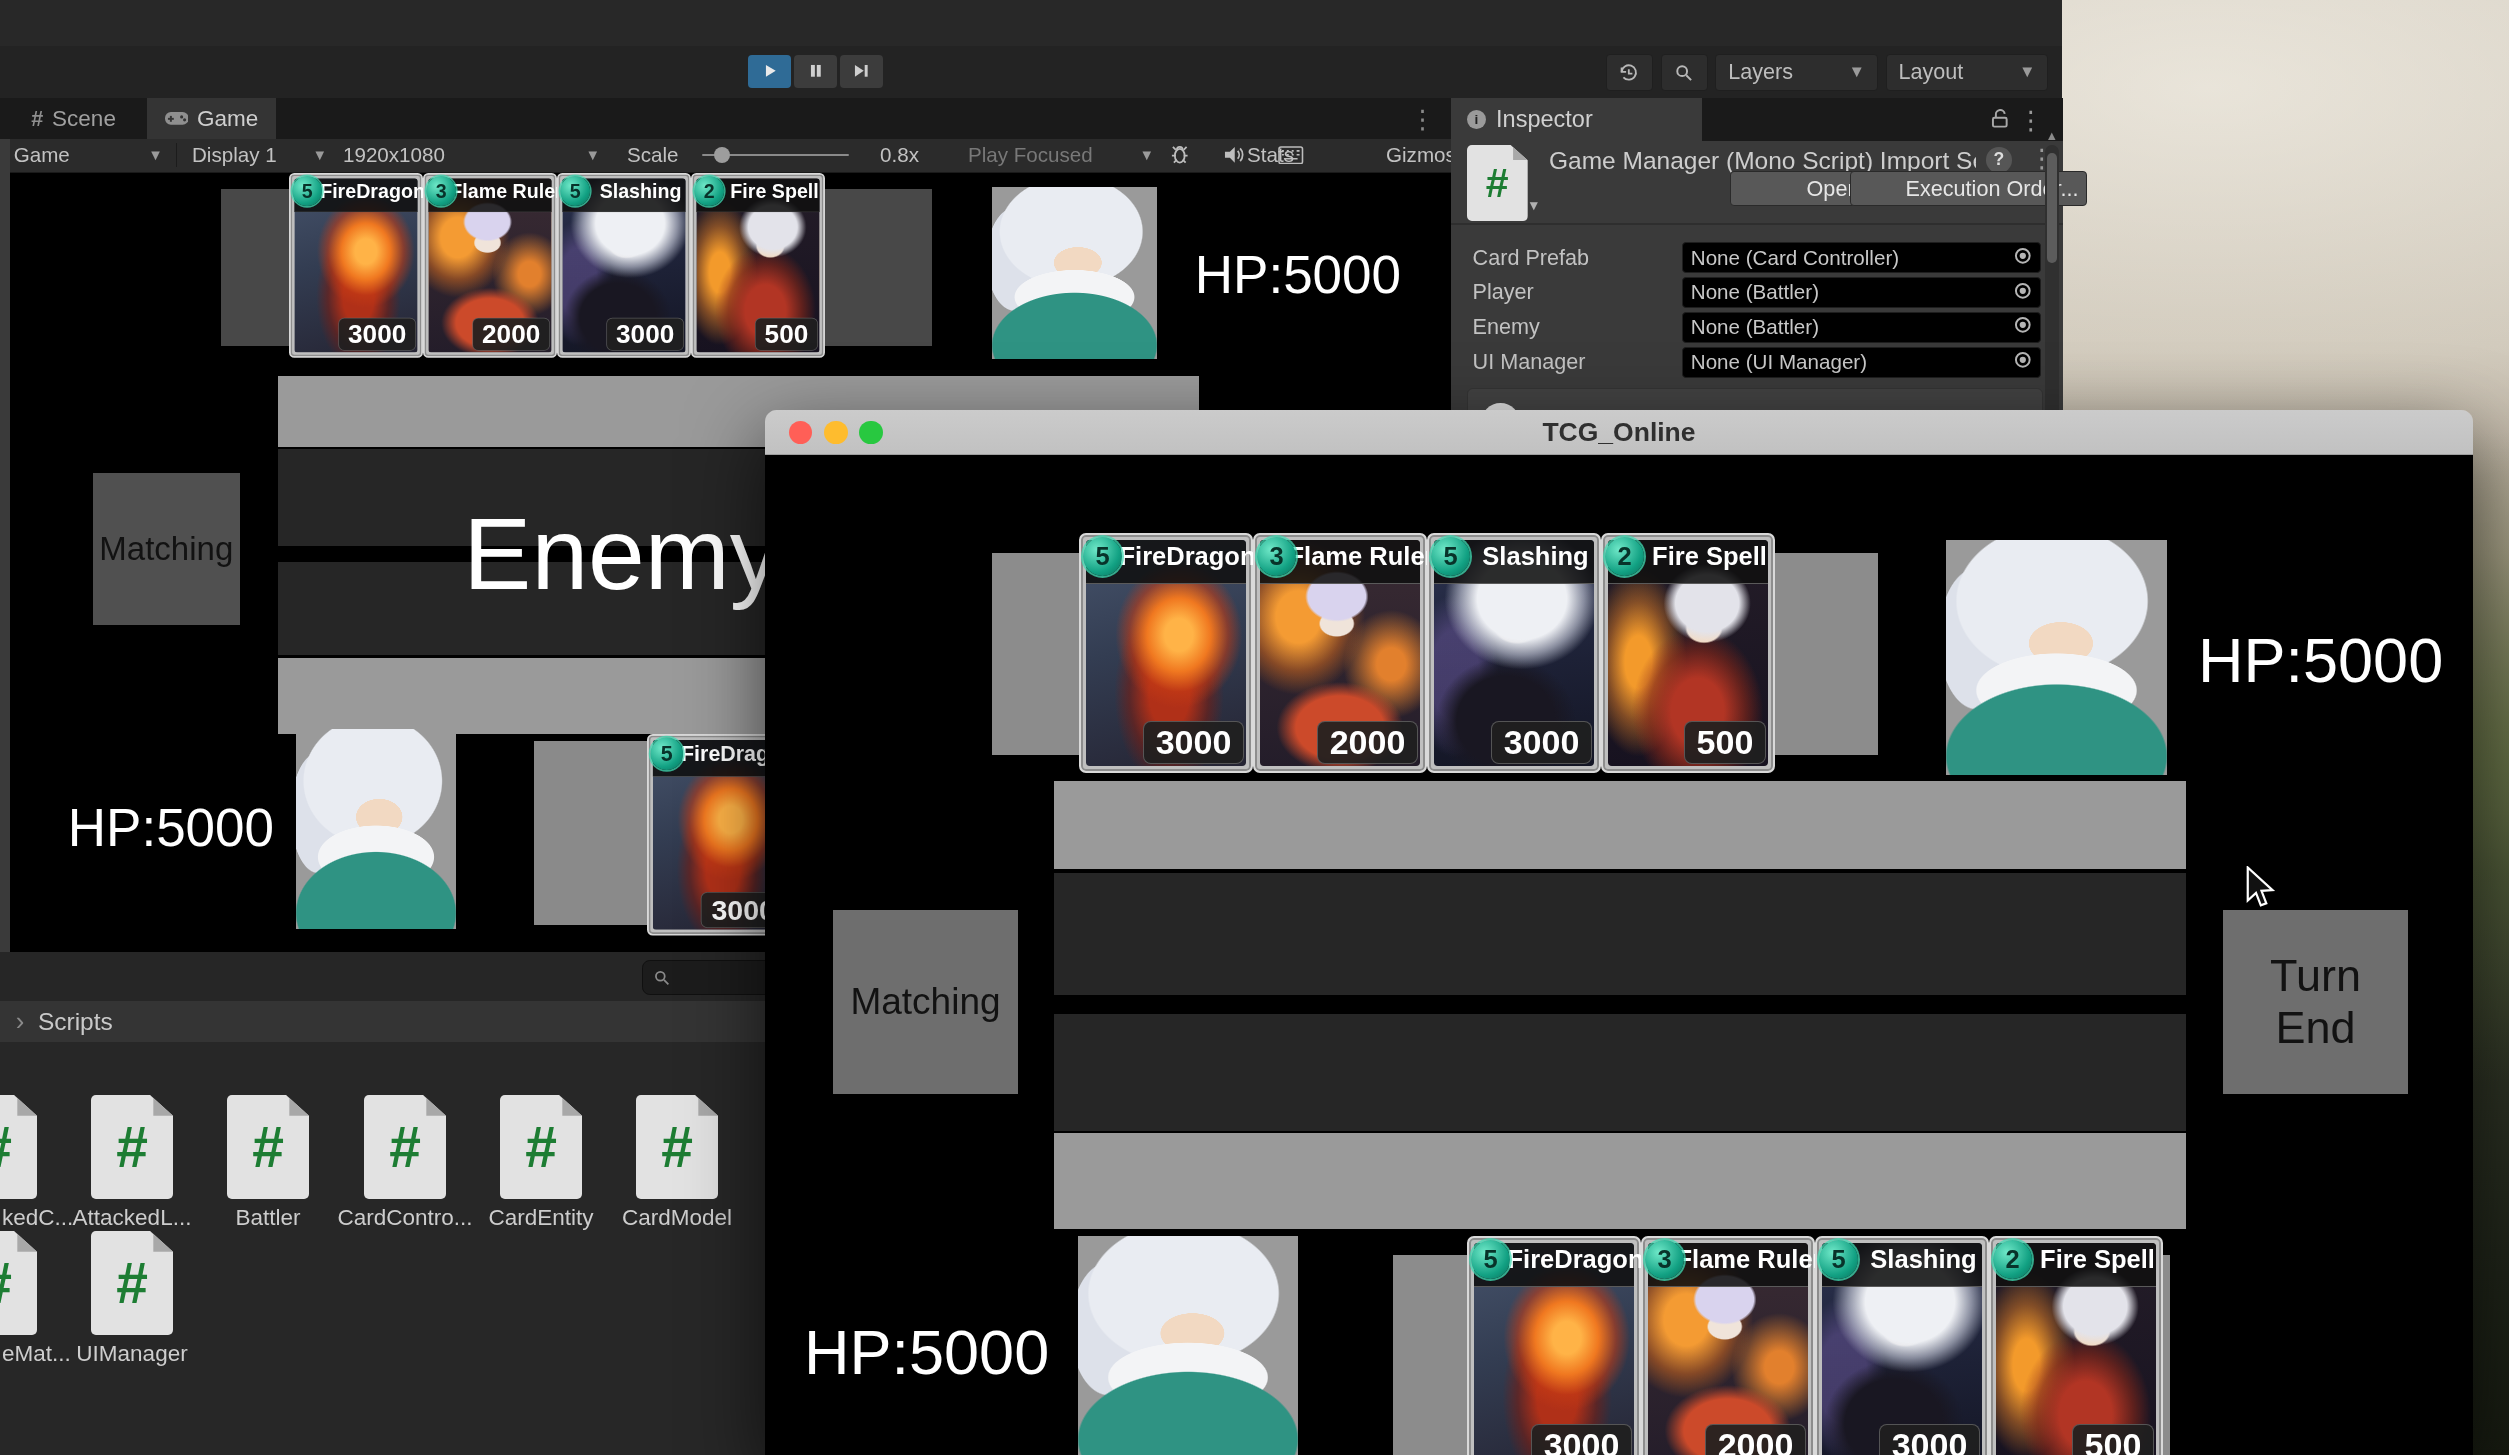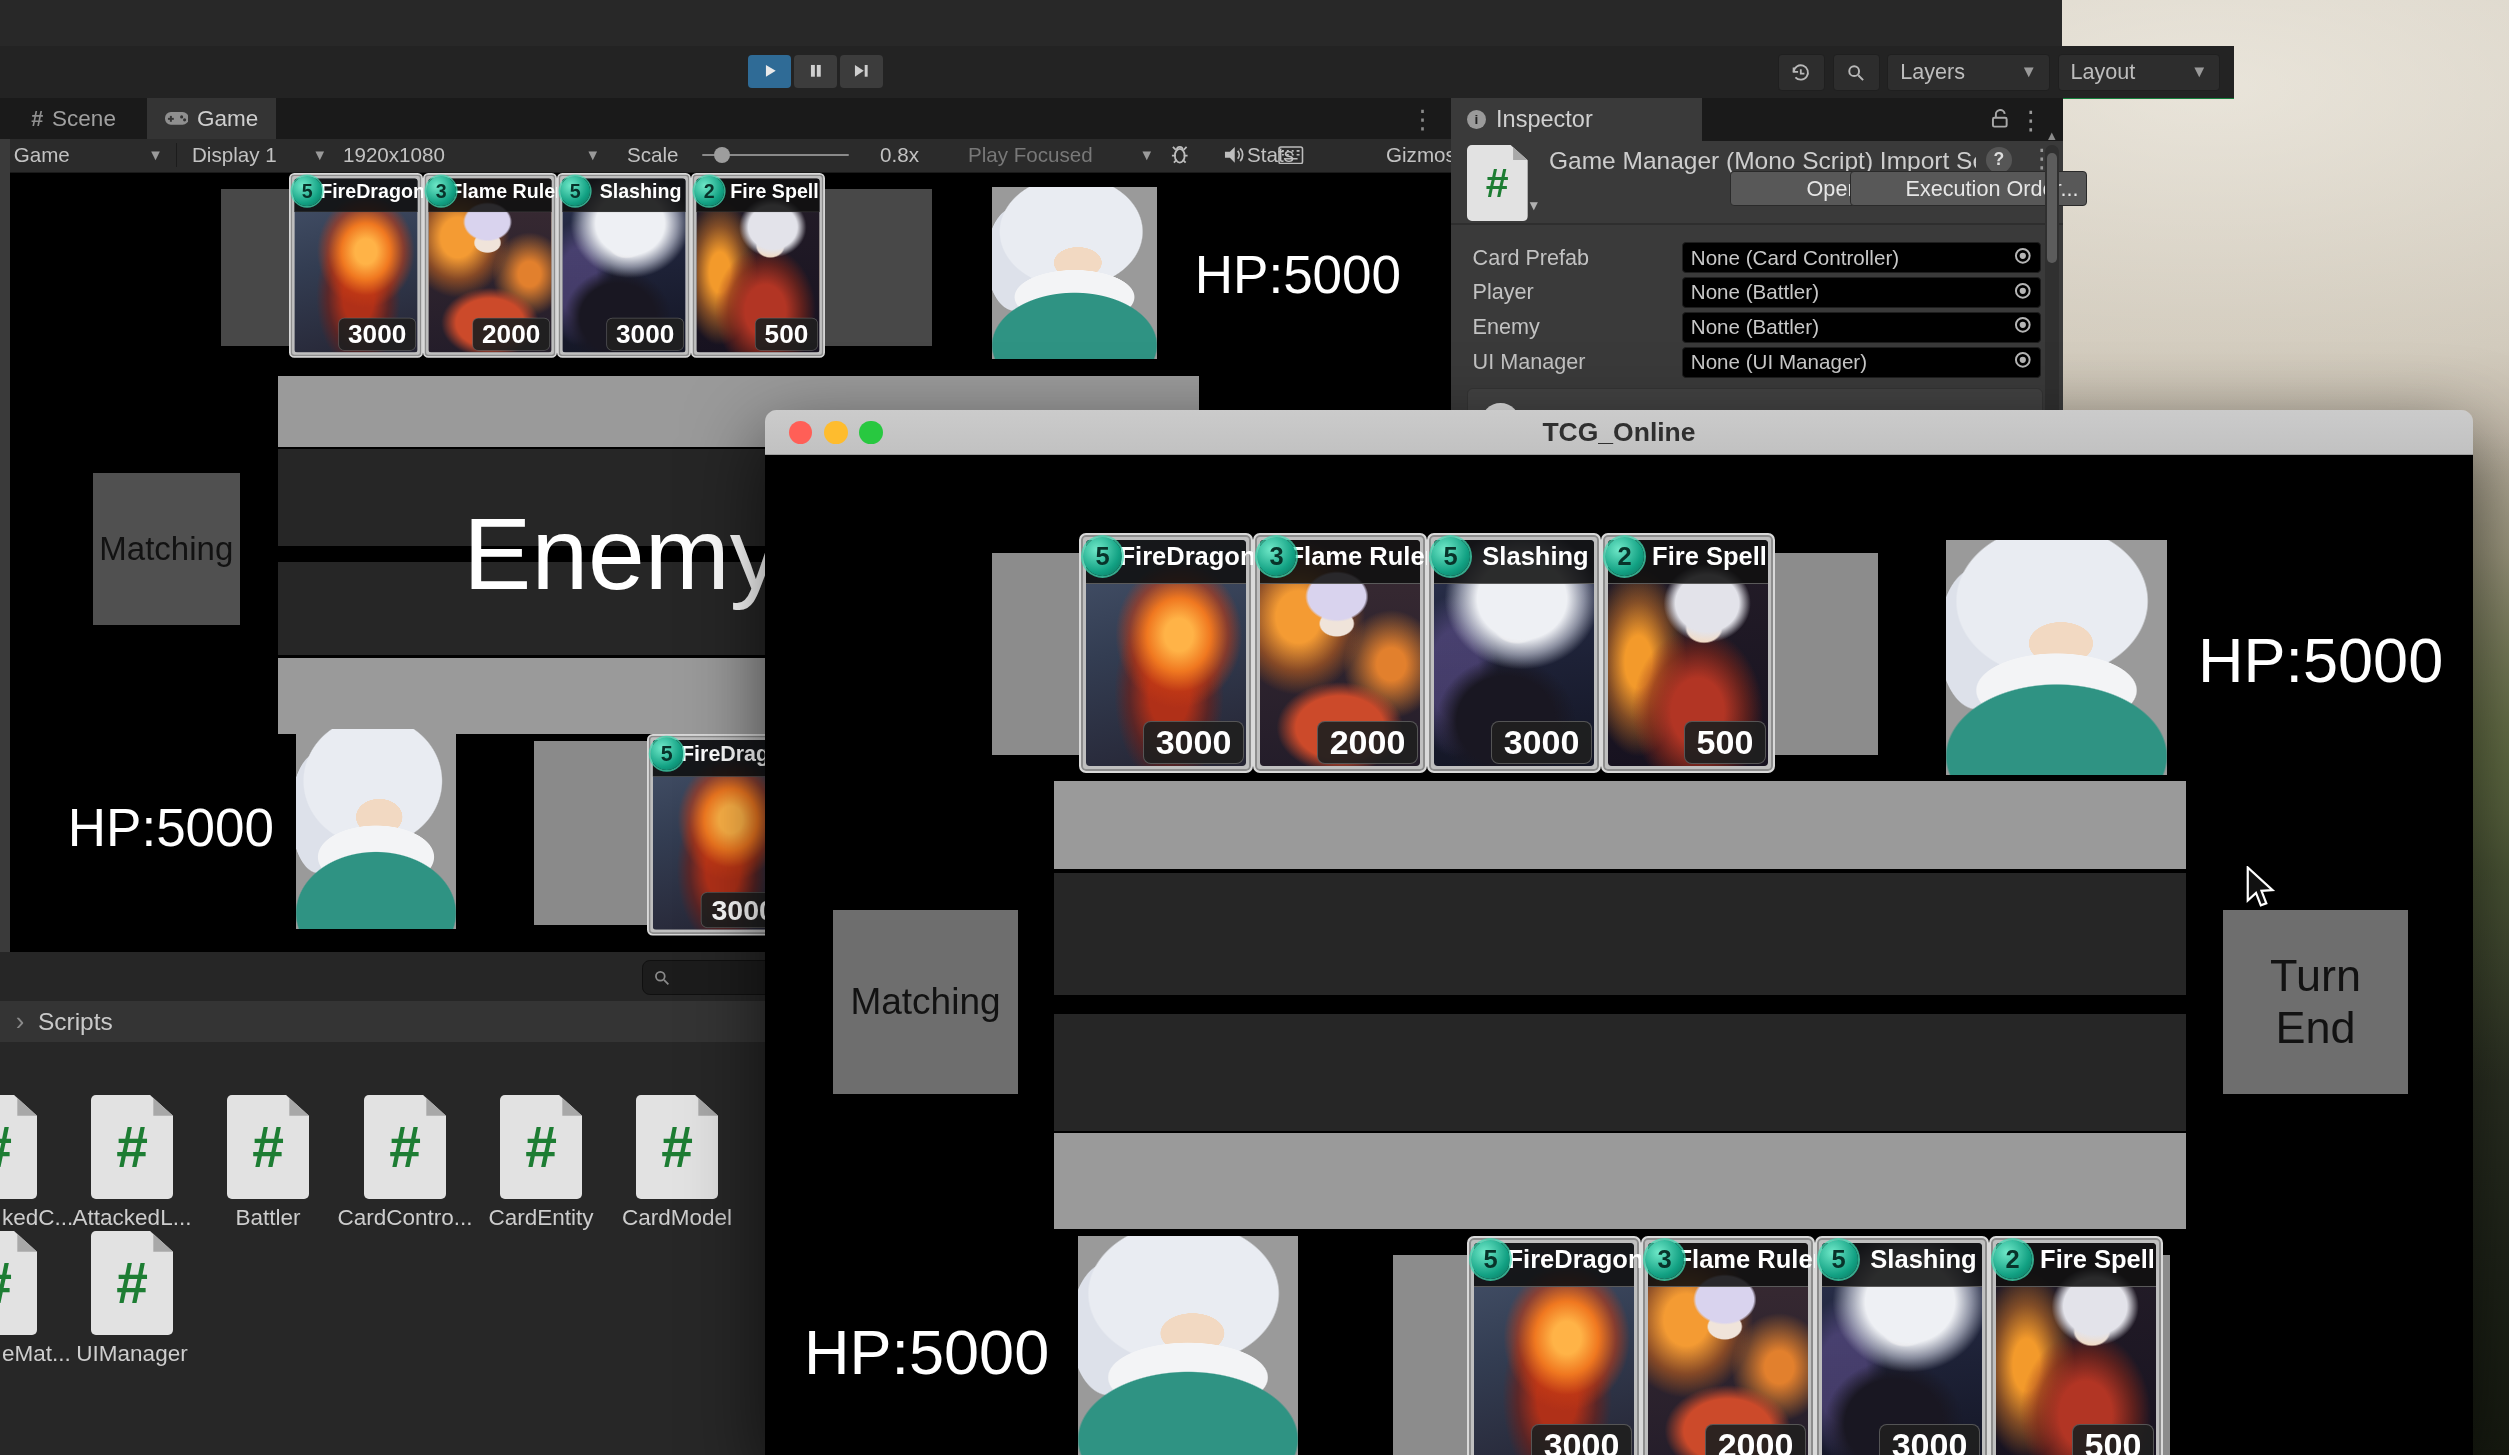--- a/index.html
+++ b/index.html
@@ -10,21 +10,21 @@
     background:
       radial-gradient(55% 40% at 88% 6%, rgba(255,252,244,.55), transparent 70%),
       radial-gradient(40% 30% at 96% 52%, rgba(92,116,56,.55), transparent 75%),
       linear-gradient(180deg,#d0c9bc 0%,#c9c1b2 24%,#ab9f8e 38%,#6e6a55 50%,#414434 60%,#2d3224 72%,#1f2419 86%,#161a10 100%);}
   
   #unity{left:0;top:0;width:2062px;height:1456px;background:#282828;z-index:1;}
   #u-titlebar{left:0;top:0;width:2062px;height:45px;background:#1d1d1d;border-bottom:1px solid #111;
     display:flex;align-items:center;justify-content:center;}
   #u-title{color:#a6a6a6;font-size:22.5px;font-weight:bold;margin-left:11.8px;white-space:nowrap;}
   .proxy-icon{width:25.5px;height:25.5px;border-radius:4.9px;background:#3e3e3e;display:flex;align-items:center;justify-content:center;}
-  #u-toolbar{left:0;top:46px;width:2234px;height:52px;background:#232323;border-bottom:1px solid #15803d;}
+  #u-toolbar{left:0;top:46px;width:2062px;height:52px;background:#232323;border-bottom:5px solid #15803d;}
   #play-group{position:absolute;left:748px;top:8.8px;display:flex;gap:2.9px;}
   .tbtn{width:43px;height:33px;background:#3c3c3c;border-radius:3.9px;display:flex;align-items:center;justify-content:center;}
   .tbtn.active{background:#2f6b96;}
   #right-tools{position:absolute;right:13.7px;top:7.8px;display:flex;gap:7.8px;align-items:center;}
   .rbtn{height:35px;background:#2d2d2d;border:1px solid #1f1f1f;border-radius:3.9px;color:#bdbdbd;
     display:flex;align-items:center;justify-content:center;font-size:21.6px;}
   .rbtn.icon{width:45px;}
   .dd{padding:0 11.8px;min-width:137px;justify-content:space-between;display:flex;gap:13.7px;}
   .caret{color:#9a9a9a;font-size:16.7px;}
   

